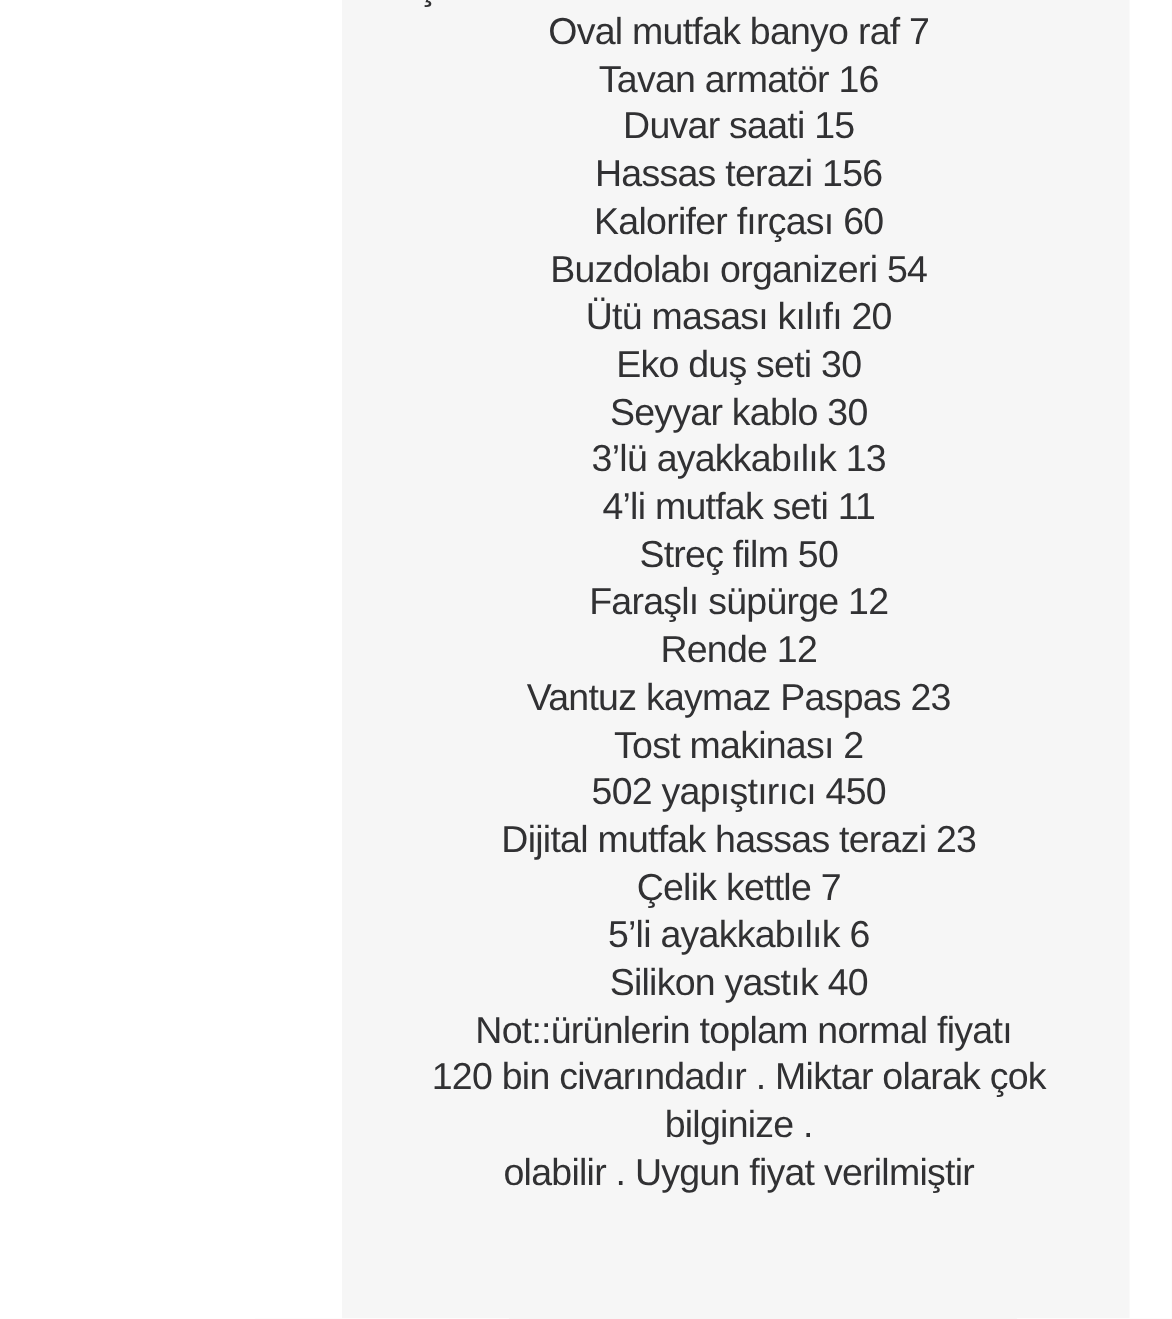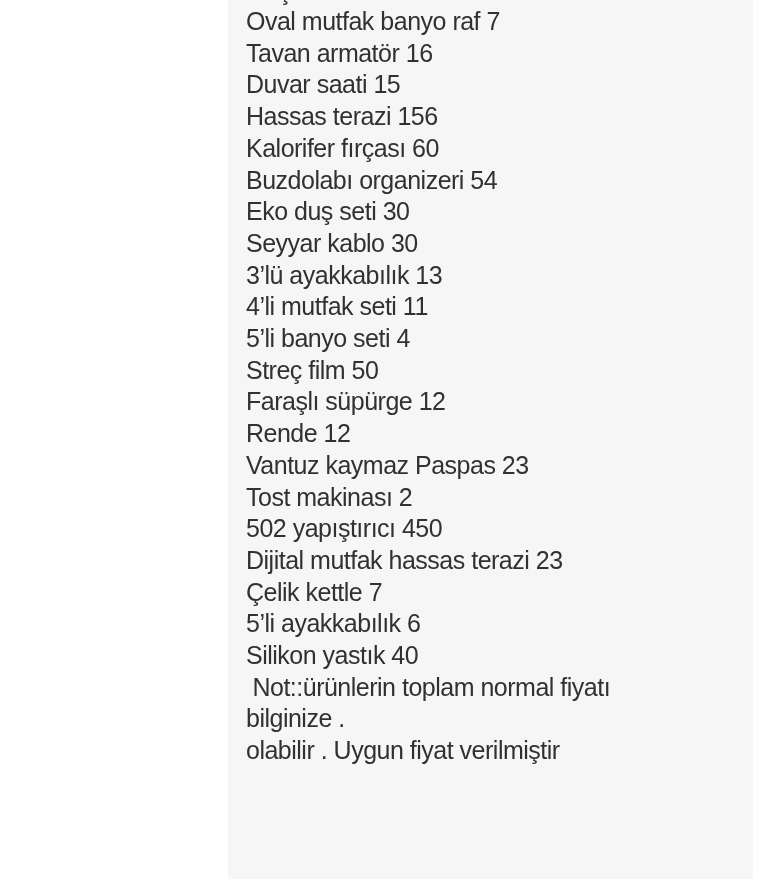--- a/index.html
+++ b/index.html
@@ -40,48 +40,50 @@
     width: 525px;
     padding: 6px 14px 0 18px;
     box-sizing: border-box;
   }
   .line {
     font-size: 25px;
     line-height: 31.7px;
     letter-spacing: -0.5px;
     color: #313133;
     white-space: pre;
+    text-align: center;
   }
 </style>
 </head>
 <body>
 
 <div class="screen">
   <div class="bubble">
     <span class="clipped-char">ş</span>
     <div class="lines">
       <div class="line">Oval mutfak banyo raf 7</div>
       <div class="line">Tavan armatör 16</div>
       <div class="line">Duvar saati 15</div>
       <div class="line">Hassas terazi 156</div>
       <div class="line">Kalorifer fırçası 60</div>
       <div class="line">Buzdolabı organizeri 54</div>
+      <div class="line">Ütü masası kılıfı 20</div>
       <div class="line">Eko duş seti 30</div>
       <div class="line">Seyyar kablo 30</div>
       <div class="line">3’lü ayakkabılık 13</div>
       <div class="line">4’li mutfak seti 11</div>
-      <div class="line">5’li banyo seti 4</div>
       <div class="line">Streç film 50</div>
       <div class="line">Faraşlı süpürge 12</div>
       <div class="line">Rende 12</div>
       <div class="line">Vantuz kaymaz Paspas 23</div>
       <div class="line">Tost makinası 2</div>
       <div class="line">502 yapıştırıcı 450</div>
       <div class="line">Dijital mutfak hassas terazi 23</div>
       <div class="line">Çelik kettle 7</div>
       <div class="line">5’li ayakkabılık 6</div>
       <div class="line">Silikon yastık 40</div>
       <div class="line"> Not::ürünlerin toplam normal fiyatı</div>
+      <div class="line">120 bin civarındadır . Miktar olarak çok</div>
       <div class="line">bilginize .</div>
       <div class="line">olabilir . Uygun fiyat verilmiştir</div>
     </div>
   </div>
 </div>
 
 </body></html>

